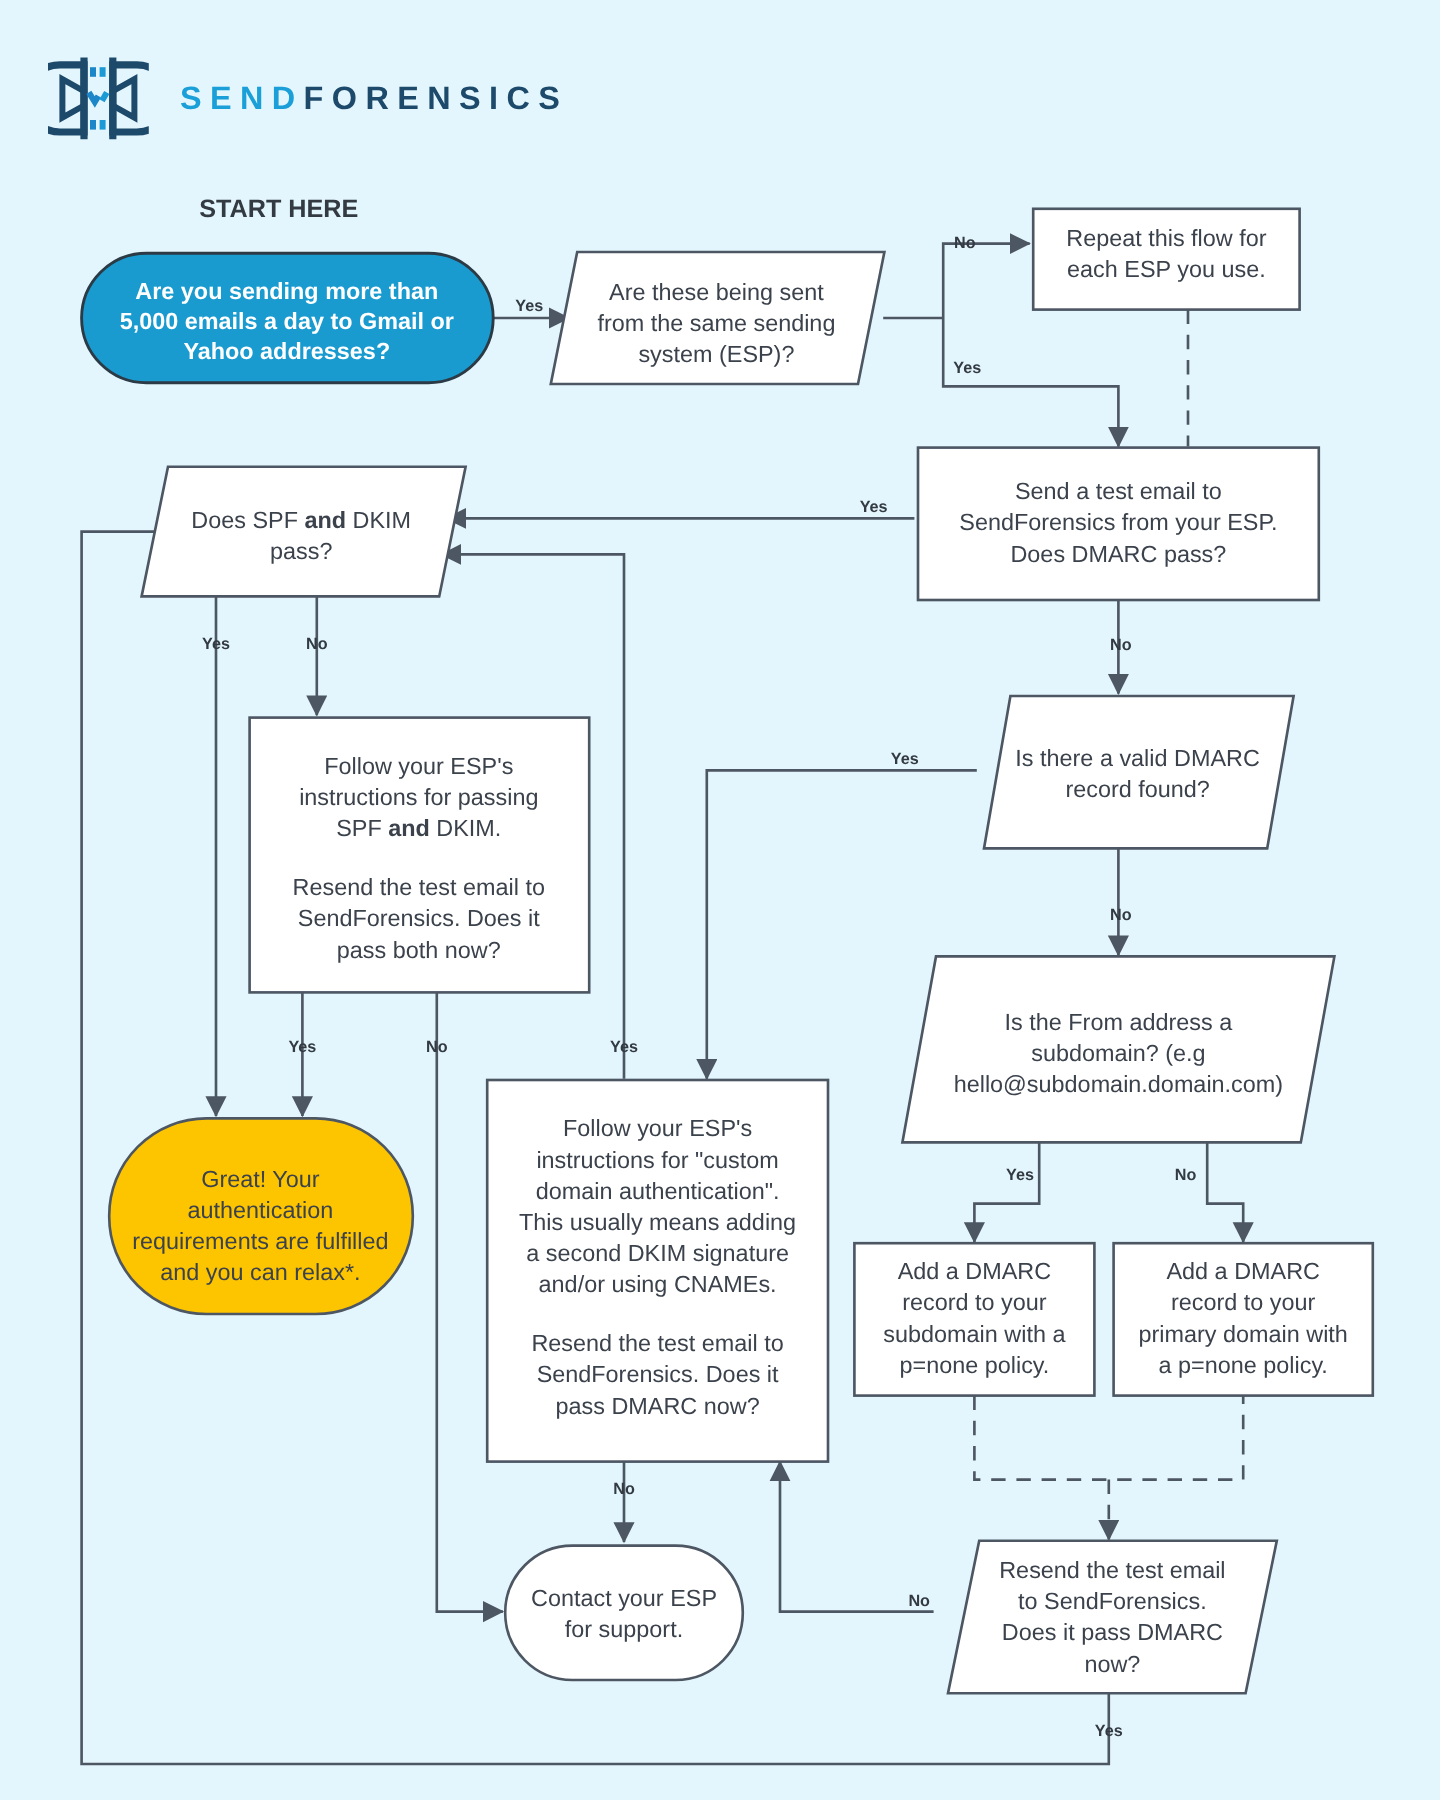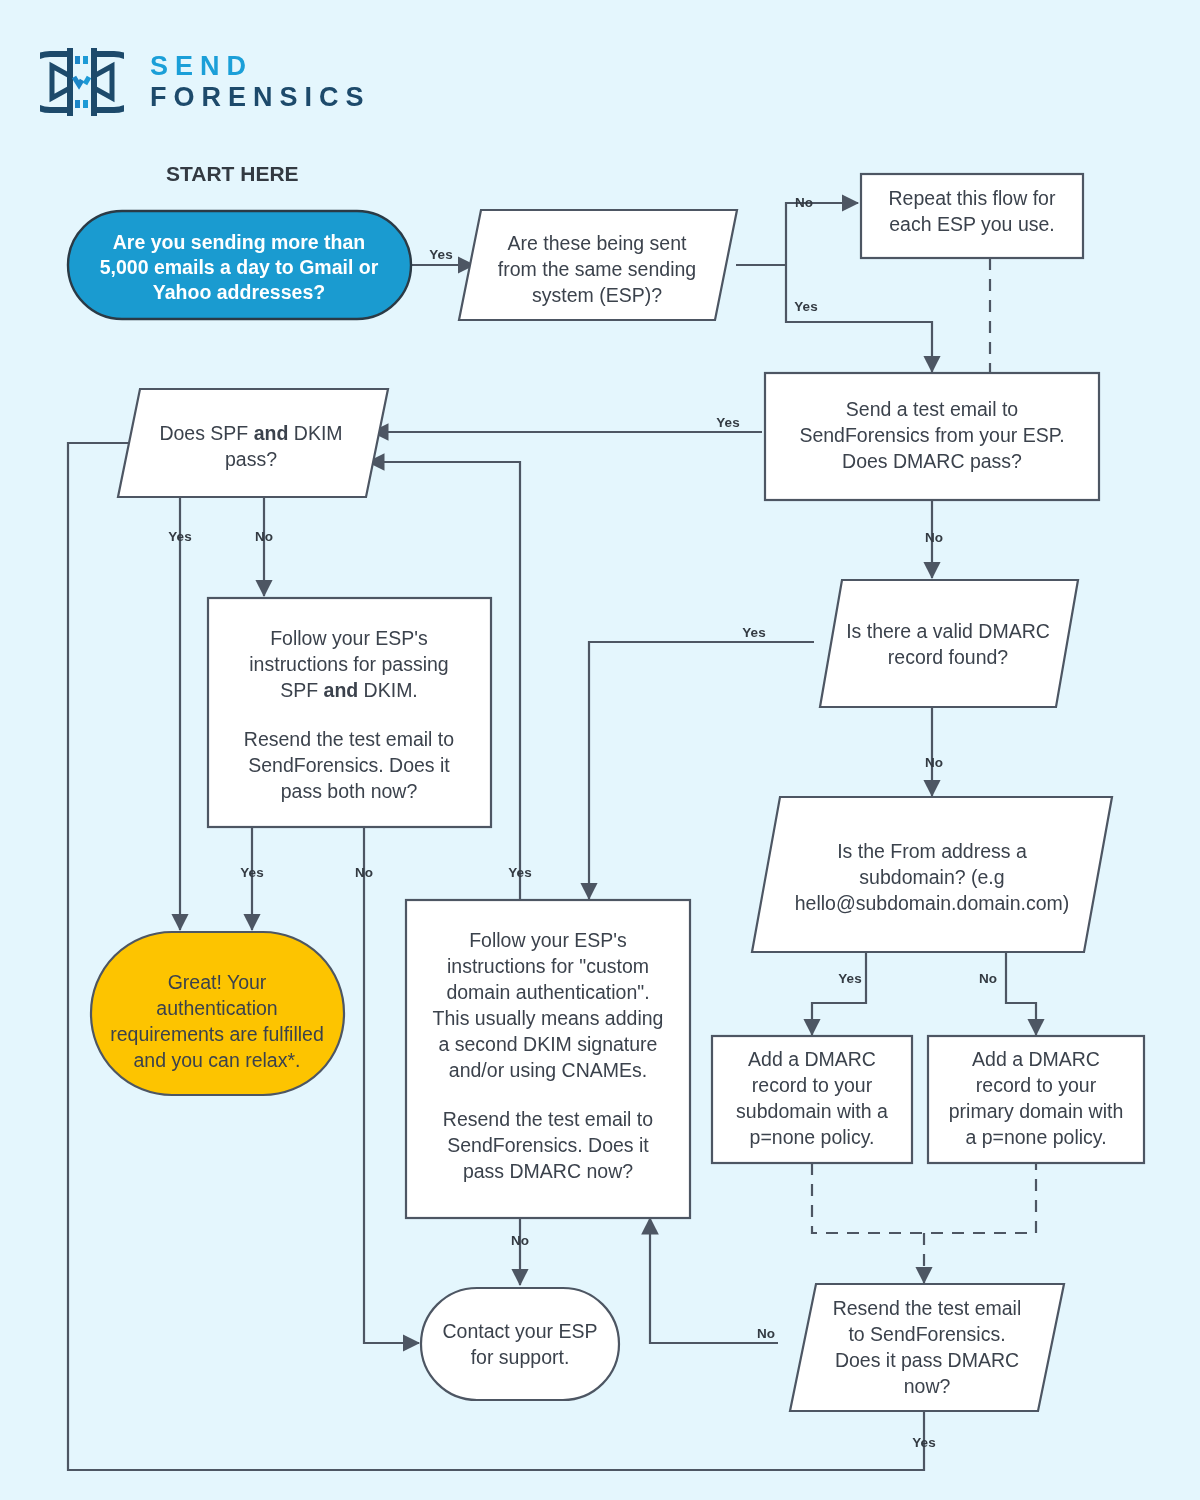--- a/index.html
+++ b/index.html
@@ -57,21 +57,21 @@
       <path d="M74 8 L54 8 L54 64 L74 64 A10 10 0 0 0 74 8 Z" fill="none" stroke="#1d4a6b" stroke-width="6"></path>
       <path d="M72 20 L54 30 L54 42 L72 52 Z" fill="none" stroke="#1d4a6b" stroke-width="5"></path>
       <line x1="54" y1="2" x2="54" y2="70" stroke="#1d4a6b" stroke-width="6"></line>
       <rect x="35" y="10" width="5" height="8" fill="#1c86c8"></rect>
       <rect x="43" y="10" width="5" height="8" fill="#1c9ad6"></rect>
       <rect x="35" y="54" width="5" height="8" fill="#1c86c8"></rect>
       <rect x="43" y="54" width="5" height="8" fill="#1c9ad6"></rect>
       <path d="M34 31 L39 39 L42 34" fill="none" stroke="#1c86c8" stroke-width="5"></path>
       <path d="M49 31 L45 38" fill="none" stroke="#1c9ad6" stroke-width="5"></path>
     </svg>
-    <div style="display:flex;flex-direction:column;">
+    <div style="display:flex;">
       <span class="brand-word brand-send">SEND</span>
       <span class="brand-word brand-forensics">FORENSICS</span>
     </div>
   </div>
 
   <svg id="flow" viewBox="0 0 1200 1500">
     <defs>
       <marker id="arw" markerWidth="9" markerHeight="9" refX="7.5" refY="4" orient="auto">
         <path d="M0,0 L8,4 L0,8 z" fill="#4d5663"></path>
       </marker>

